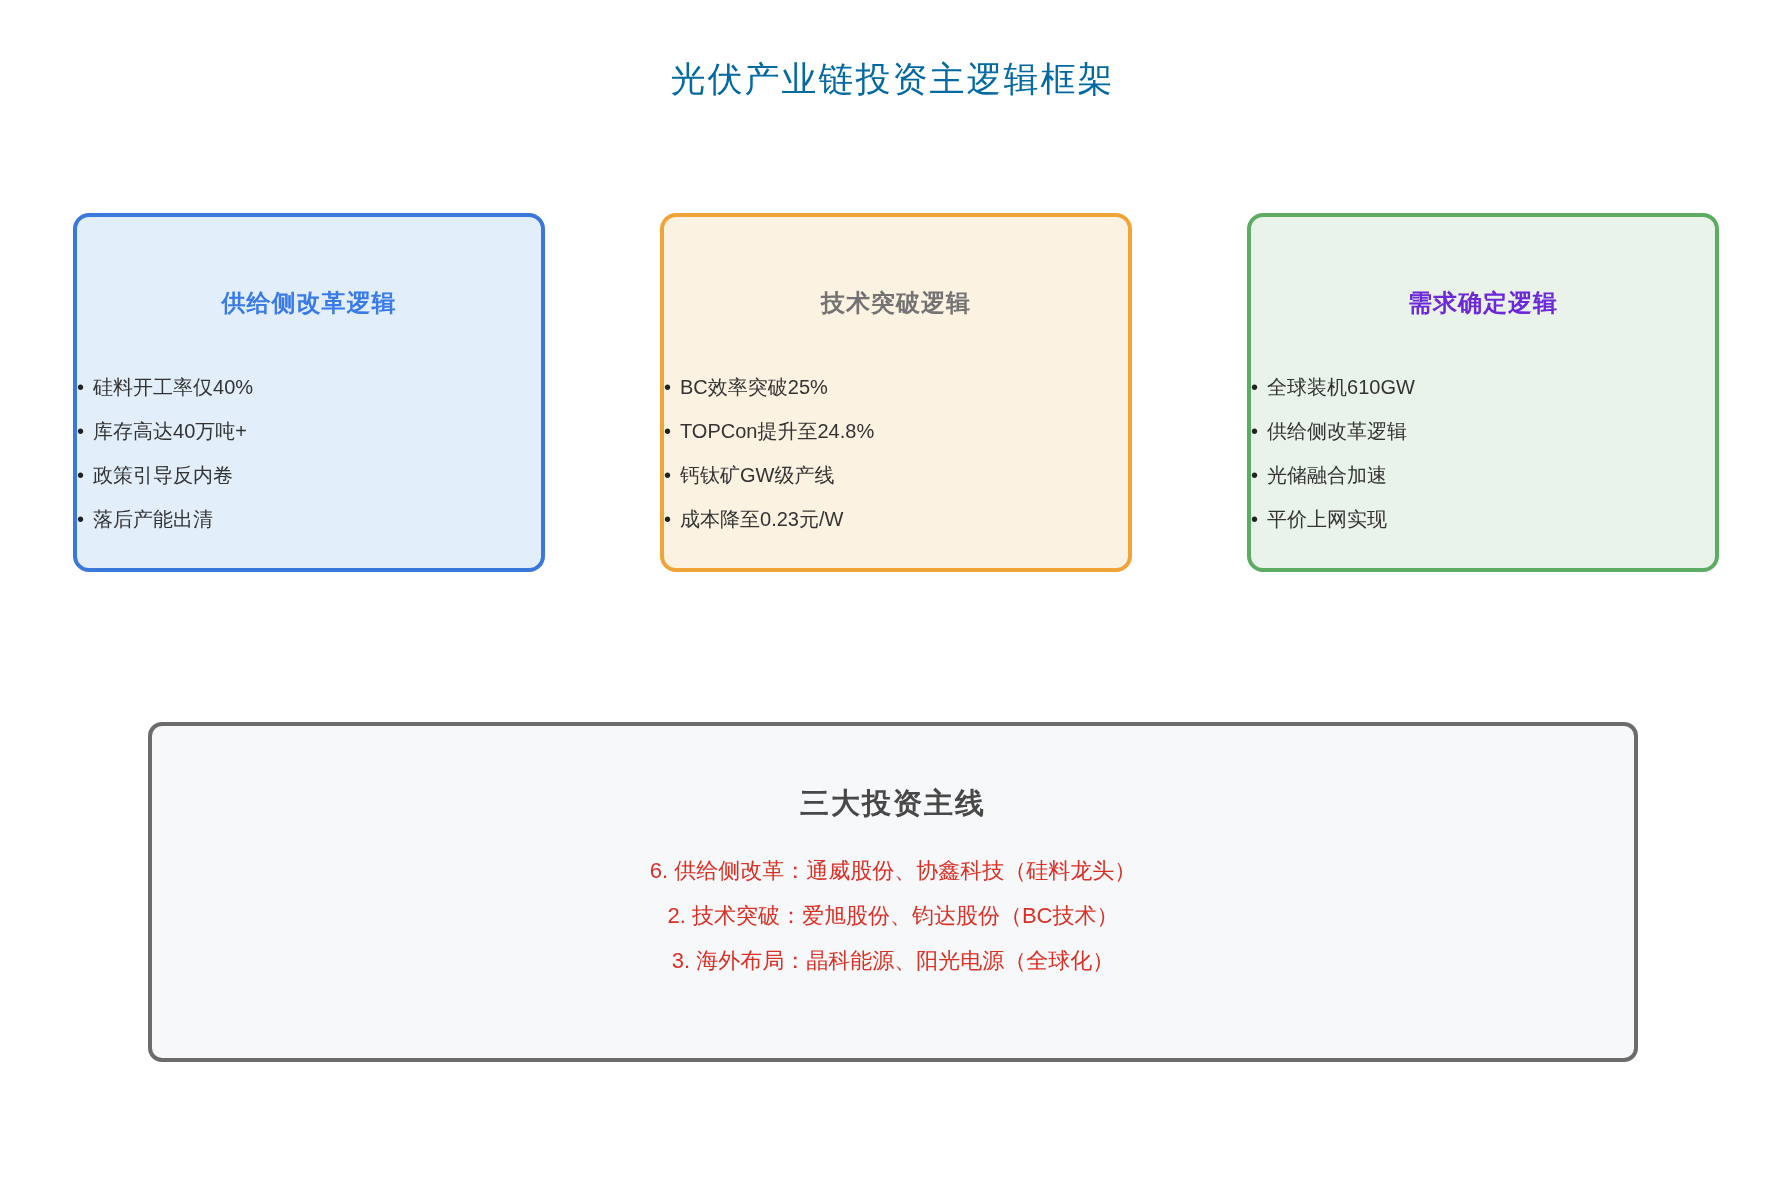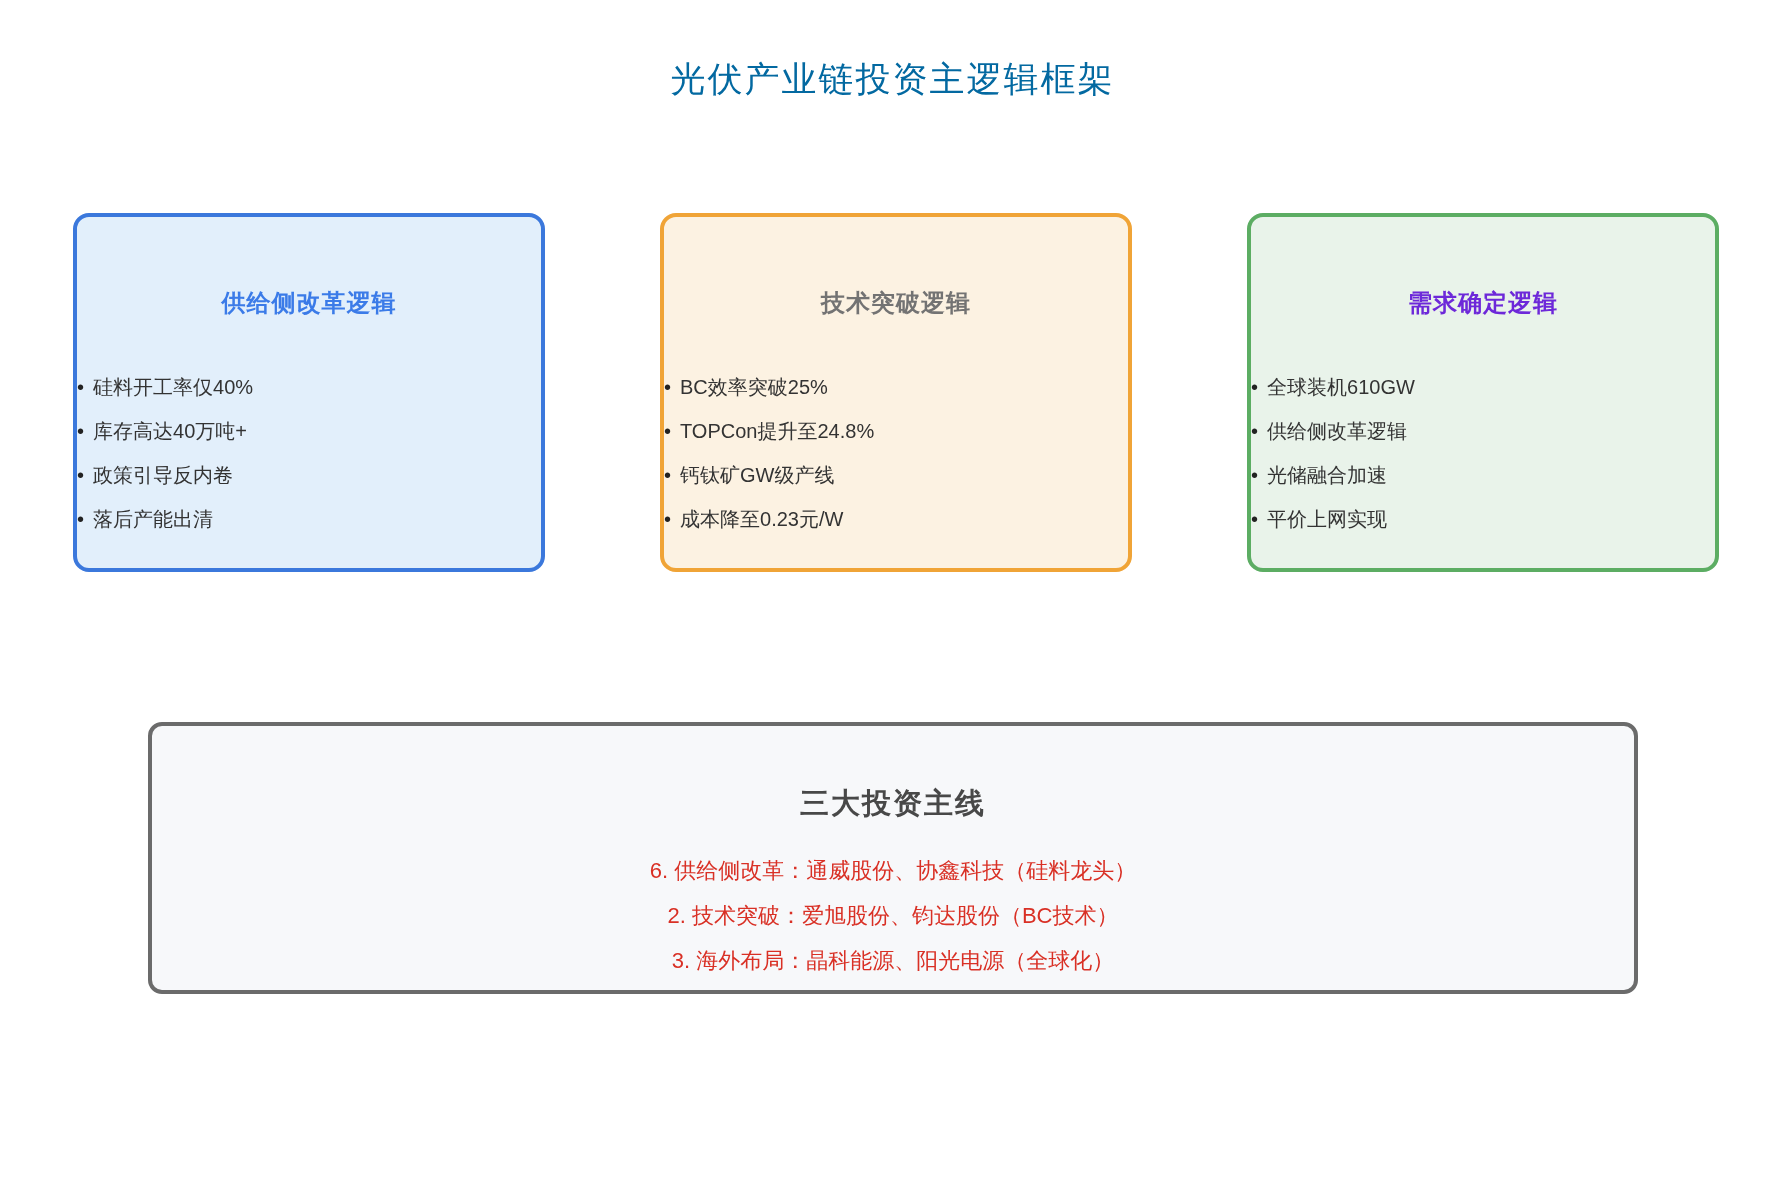--- a/index.html
+++ b/index.html
@@ -59,21 +59,21 @@
     color: #333333;
     white-space: nowrap;
   }
   .bullet-dot { margin-right: 9px; color: #222222; }
 
   .summary-box {
     position: absolute;
     left: 148px;
     top: 722px;
     width: 1490px;
-    height: 272px;
+    height: 340px;
     box-sizing: border-box;
     border: 4px solid #6B6B6B;
     border-radius: 14px;
     background: #F7F8FA;
   }
   .summary-title {
     margin: 58px 0 0 0;
     text-align: center;
     font-size: 29px;
     font-weight: 700;

